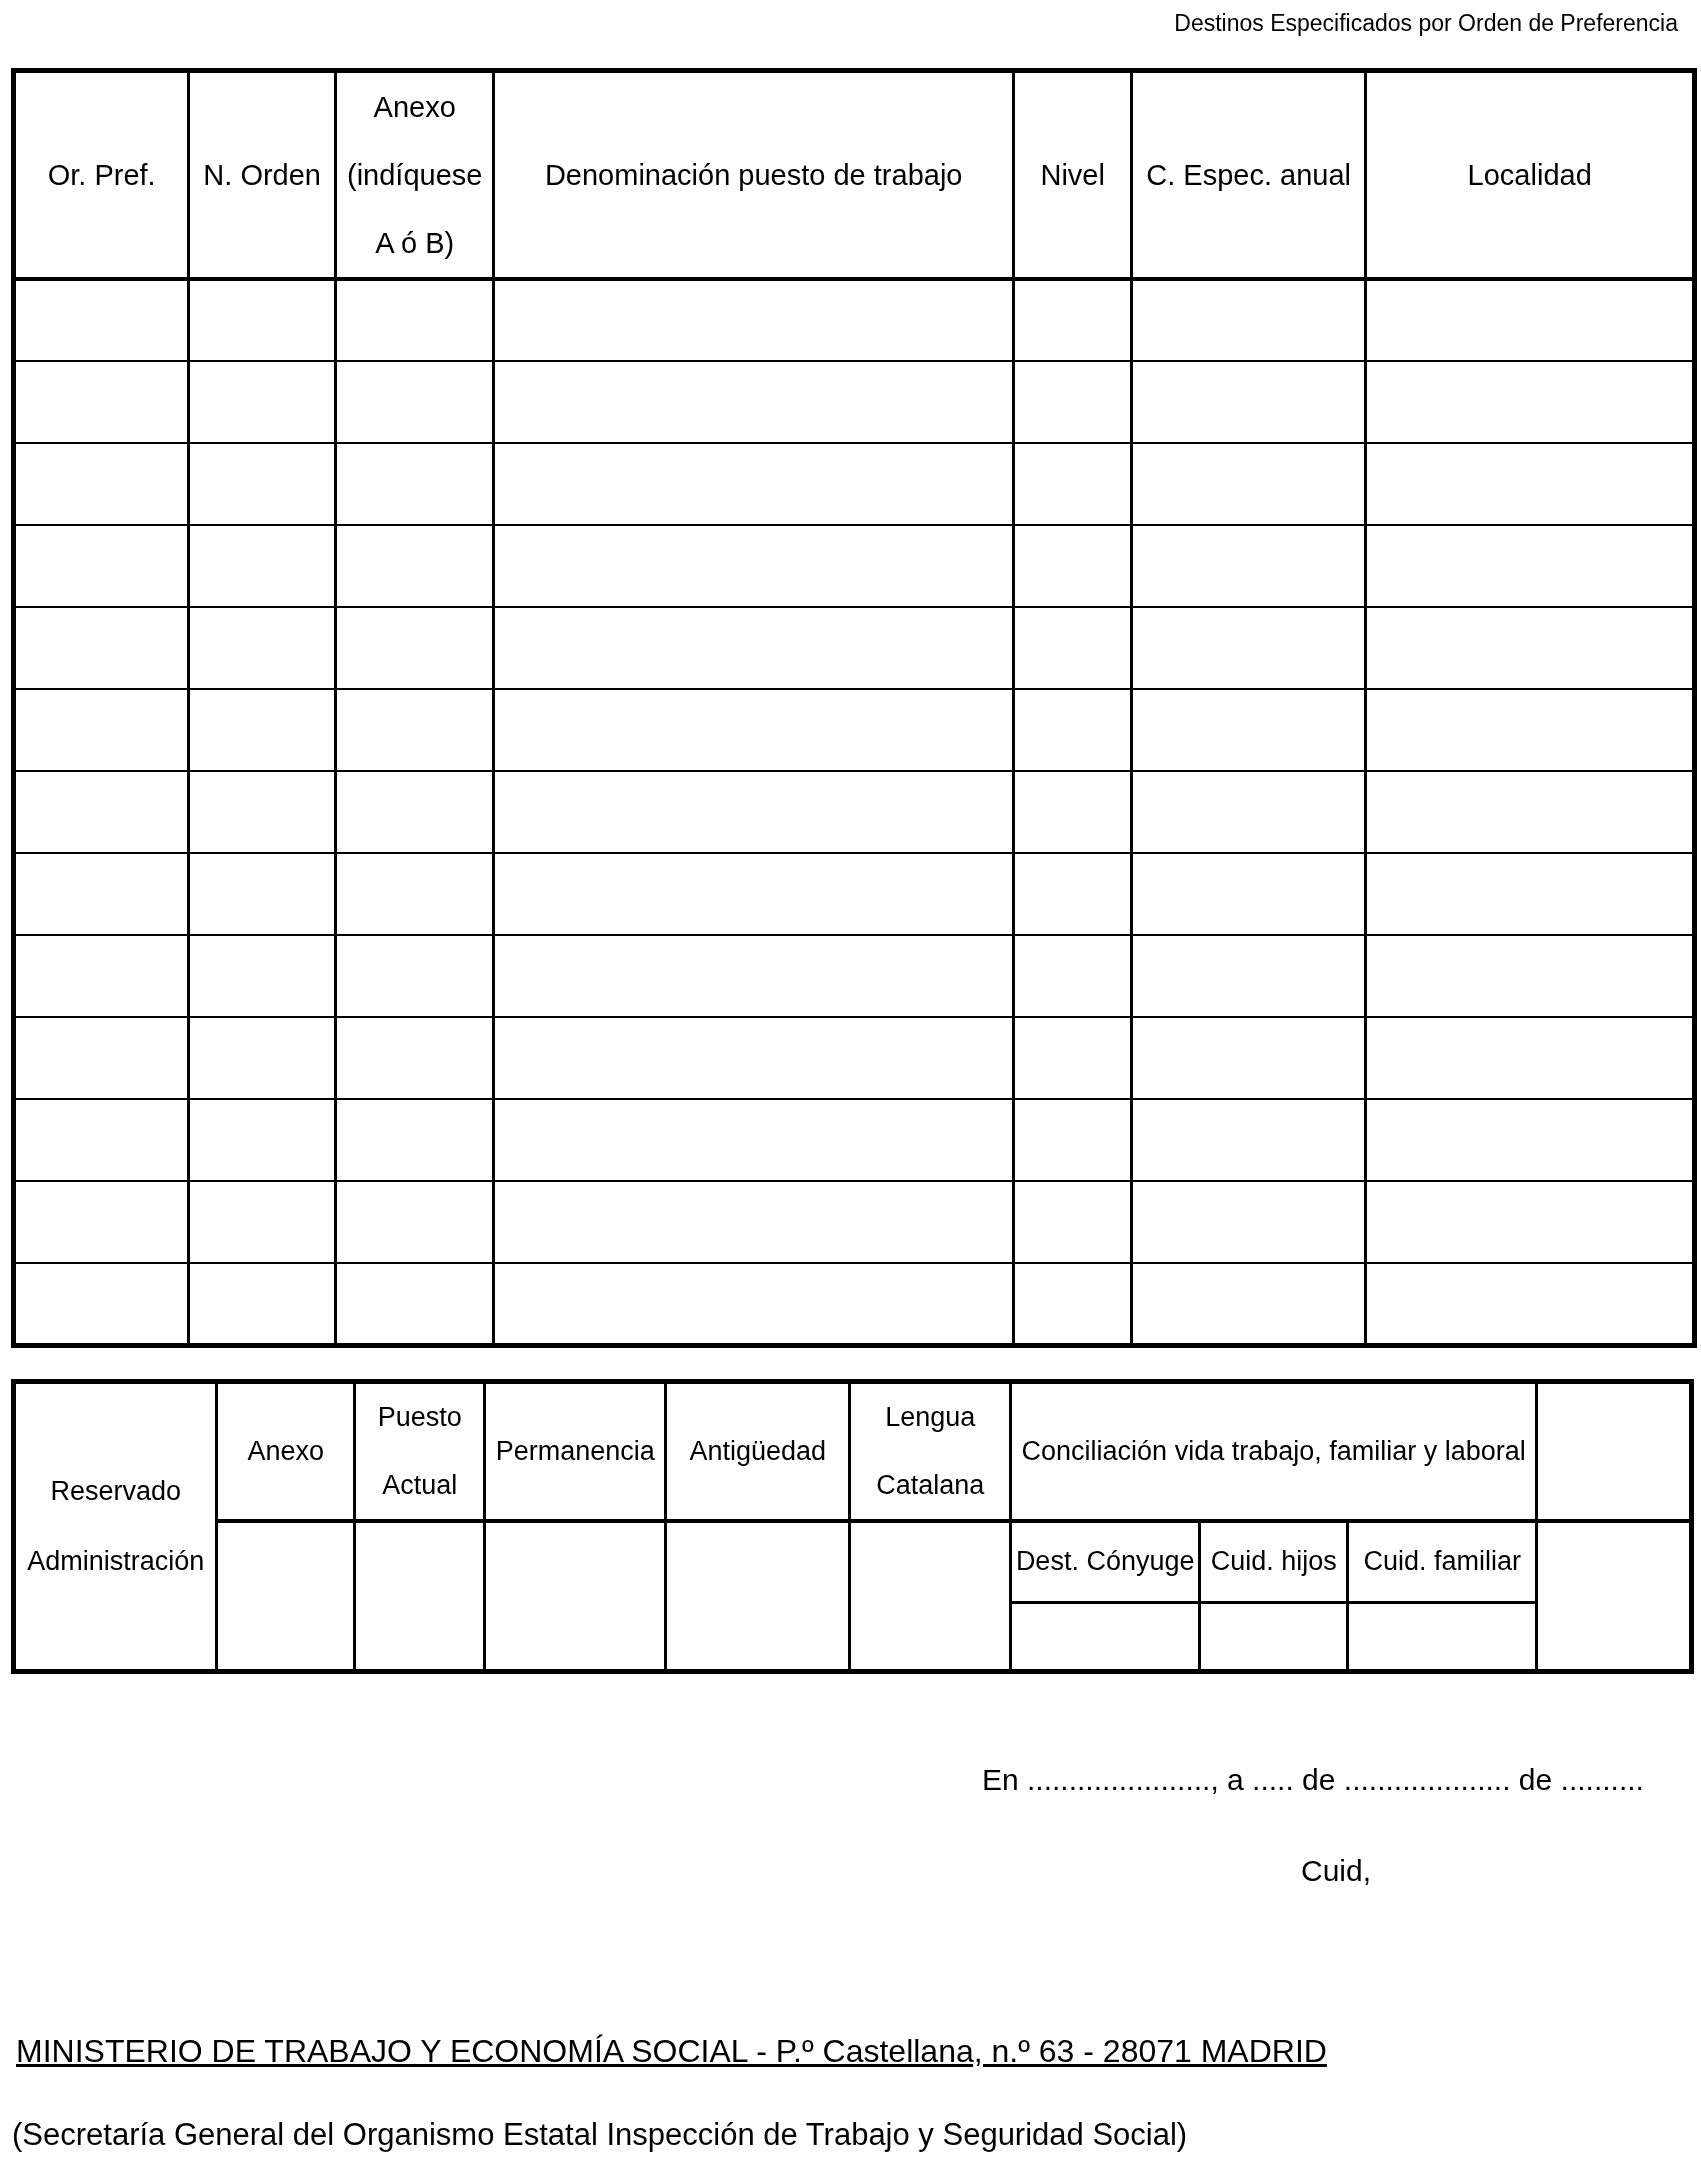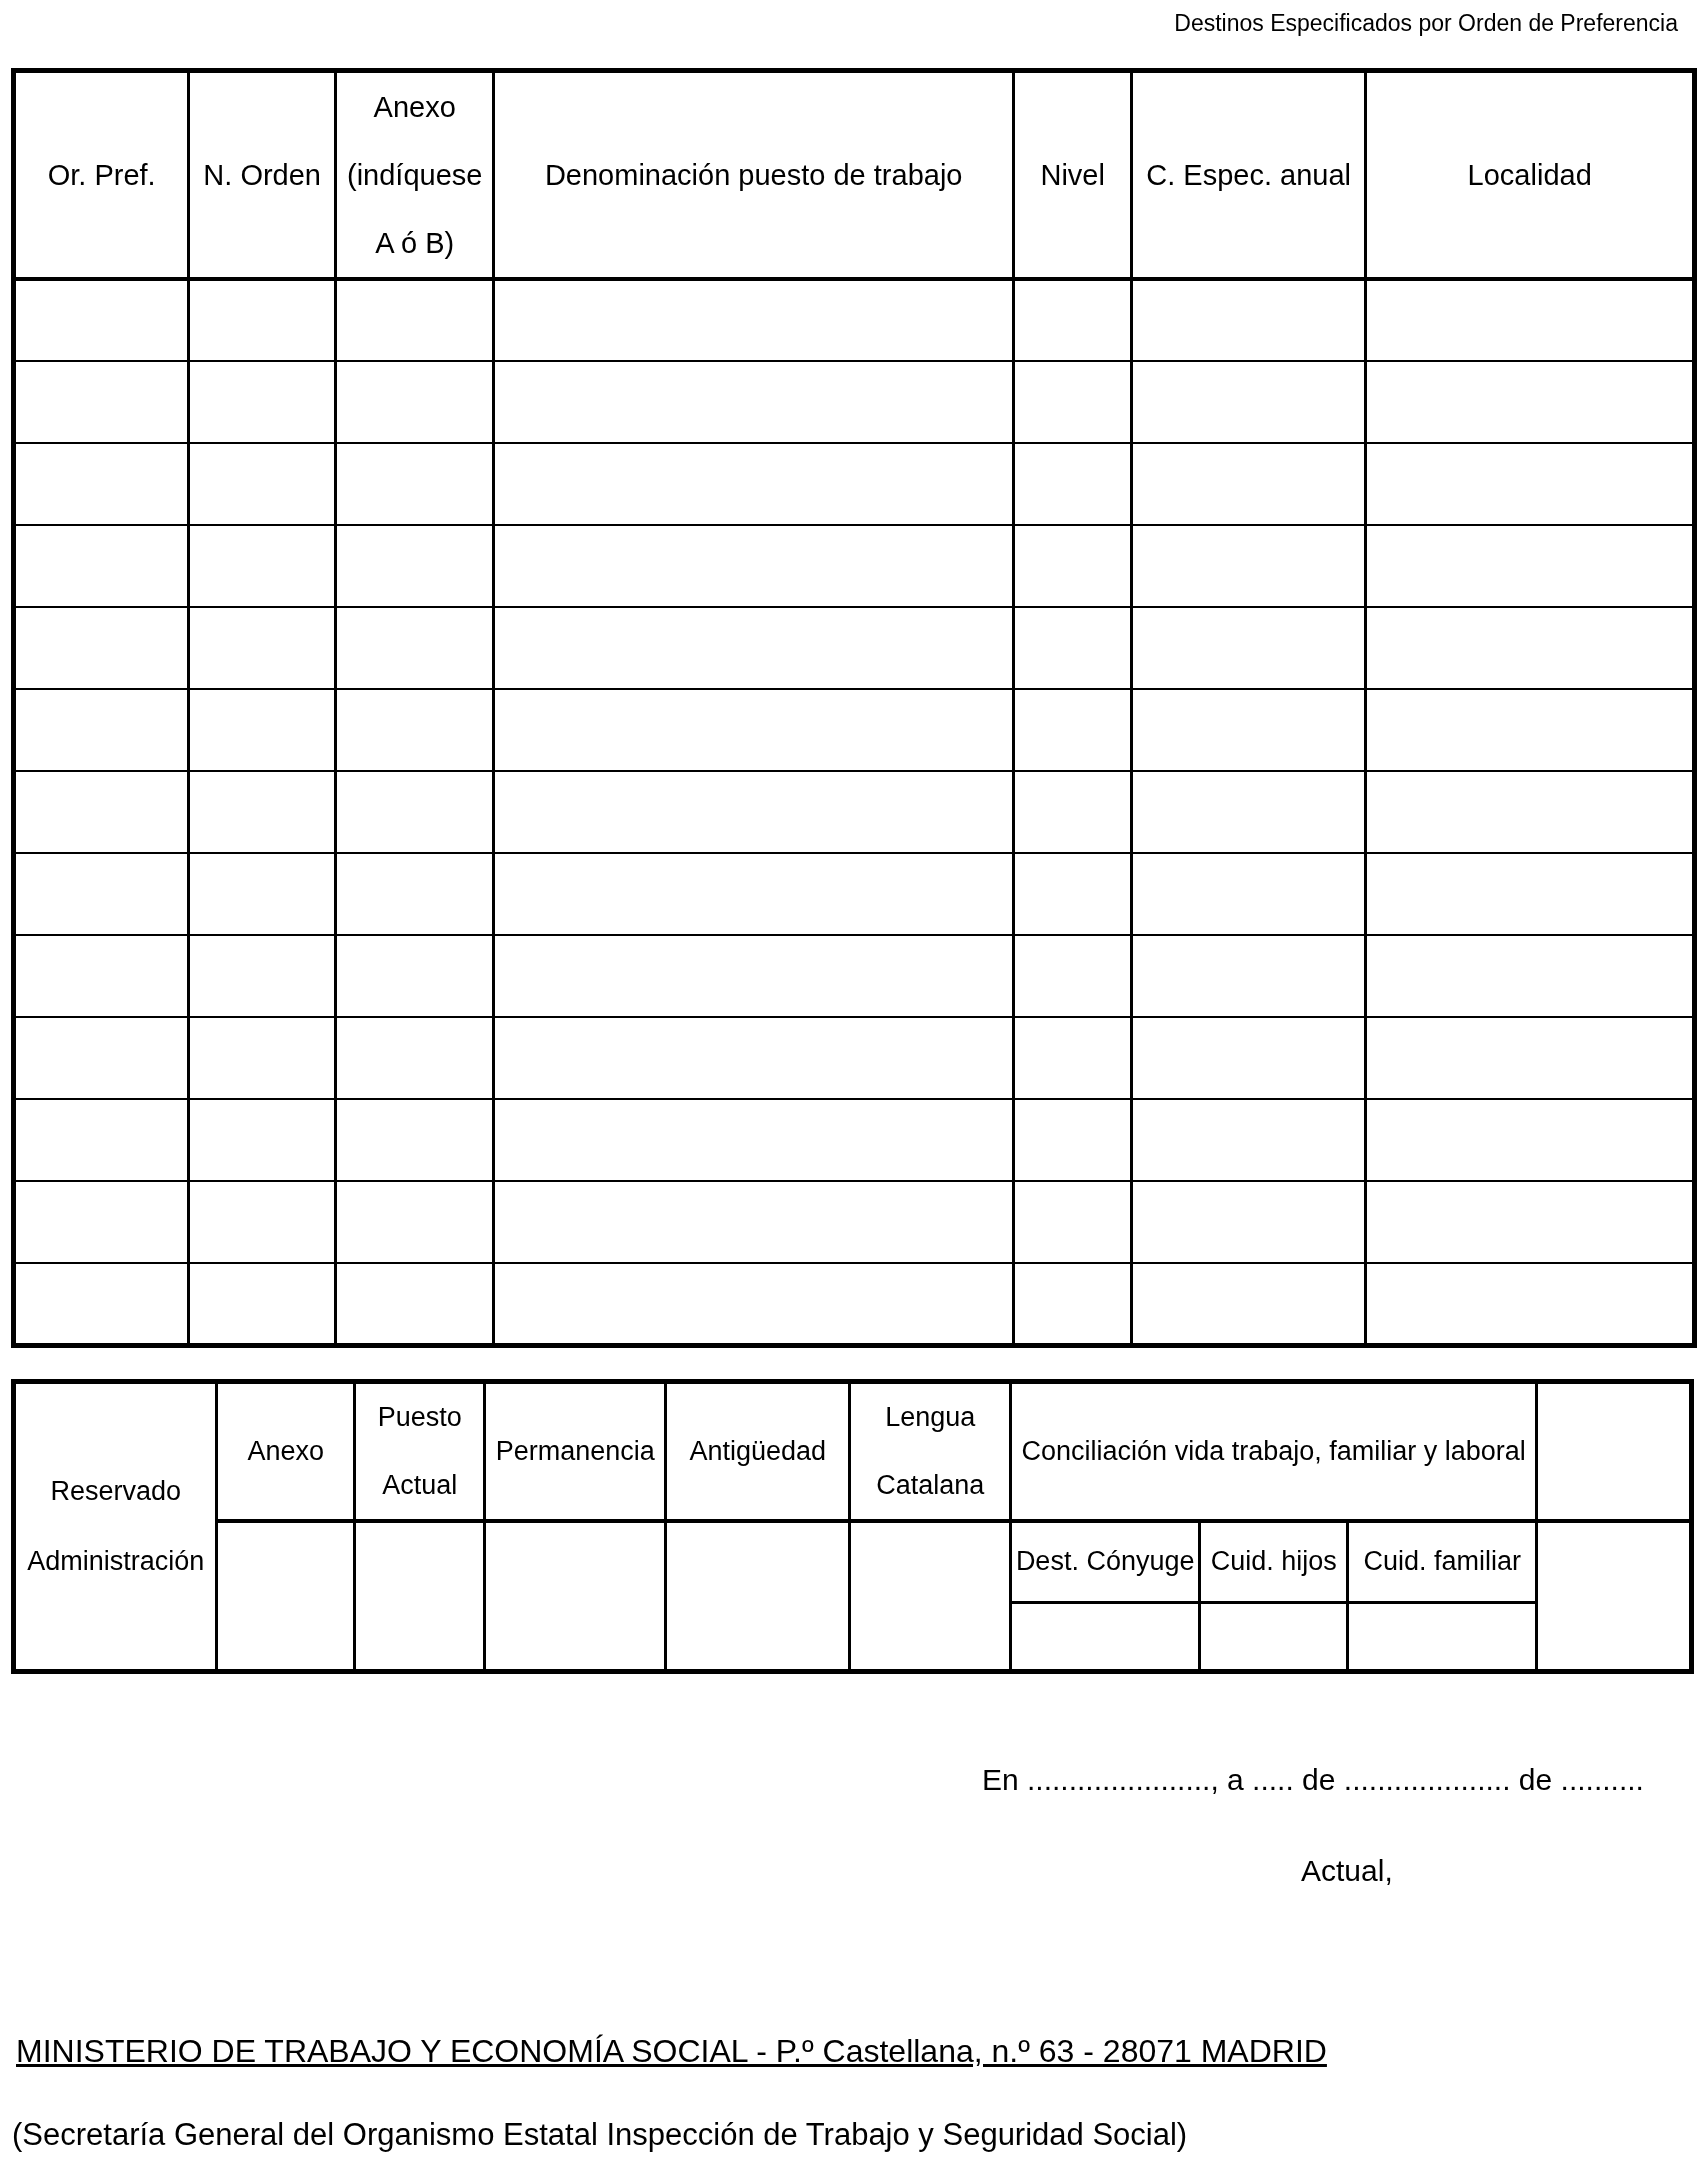--- a/index.html
+++ b/index.html
@@ -257,17 +257,17 @@
     </tr>
     <tr class="fill-row">
       <td></td>
       <td></td>
       <td></td>
     </tr>
   </tbody>
 </table>
 
 <div class="date-line">En ......................, a ..... de .................... de ..........</div>
-<div class="firma">Actual,</div>
+<div class="firma">Cuid,</div>
 
 <div class="footer1">MINISTERIO DE TRABAJO Y ECONOMÍA SOCIAL - P.º Castellana, n.º 63 - 28071 MADRID</div>
 <div class="footer2">(Secretaría General del Organismo Estatal Inspección de Trabajo y Seguridad Social)</div>
 
 
 </body></html>

